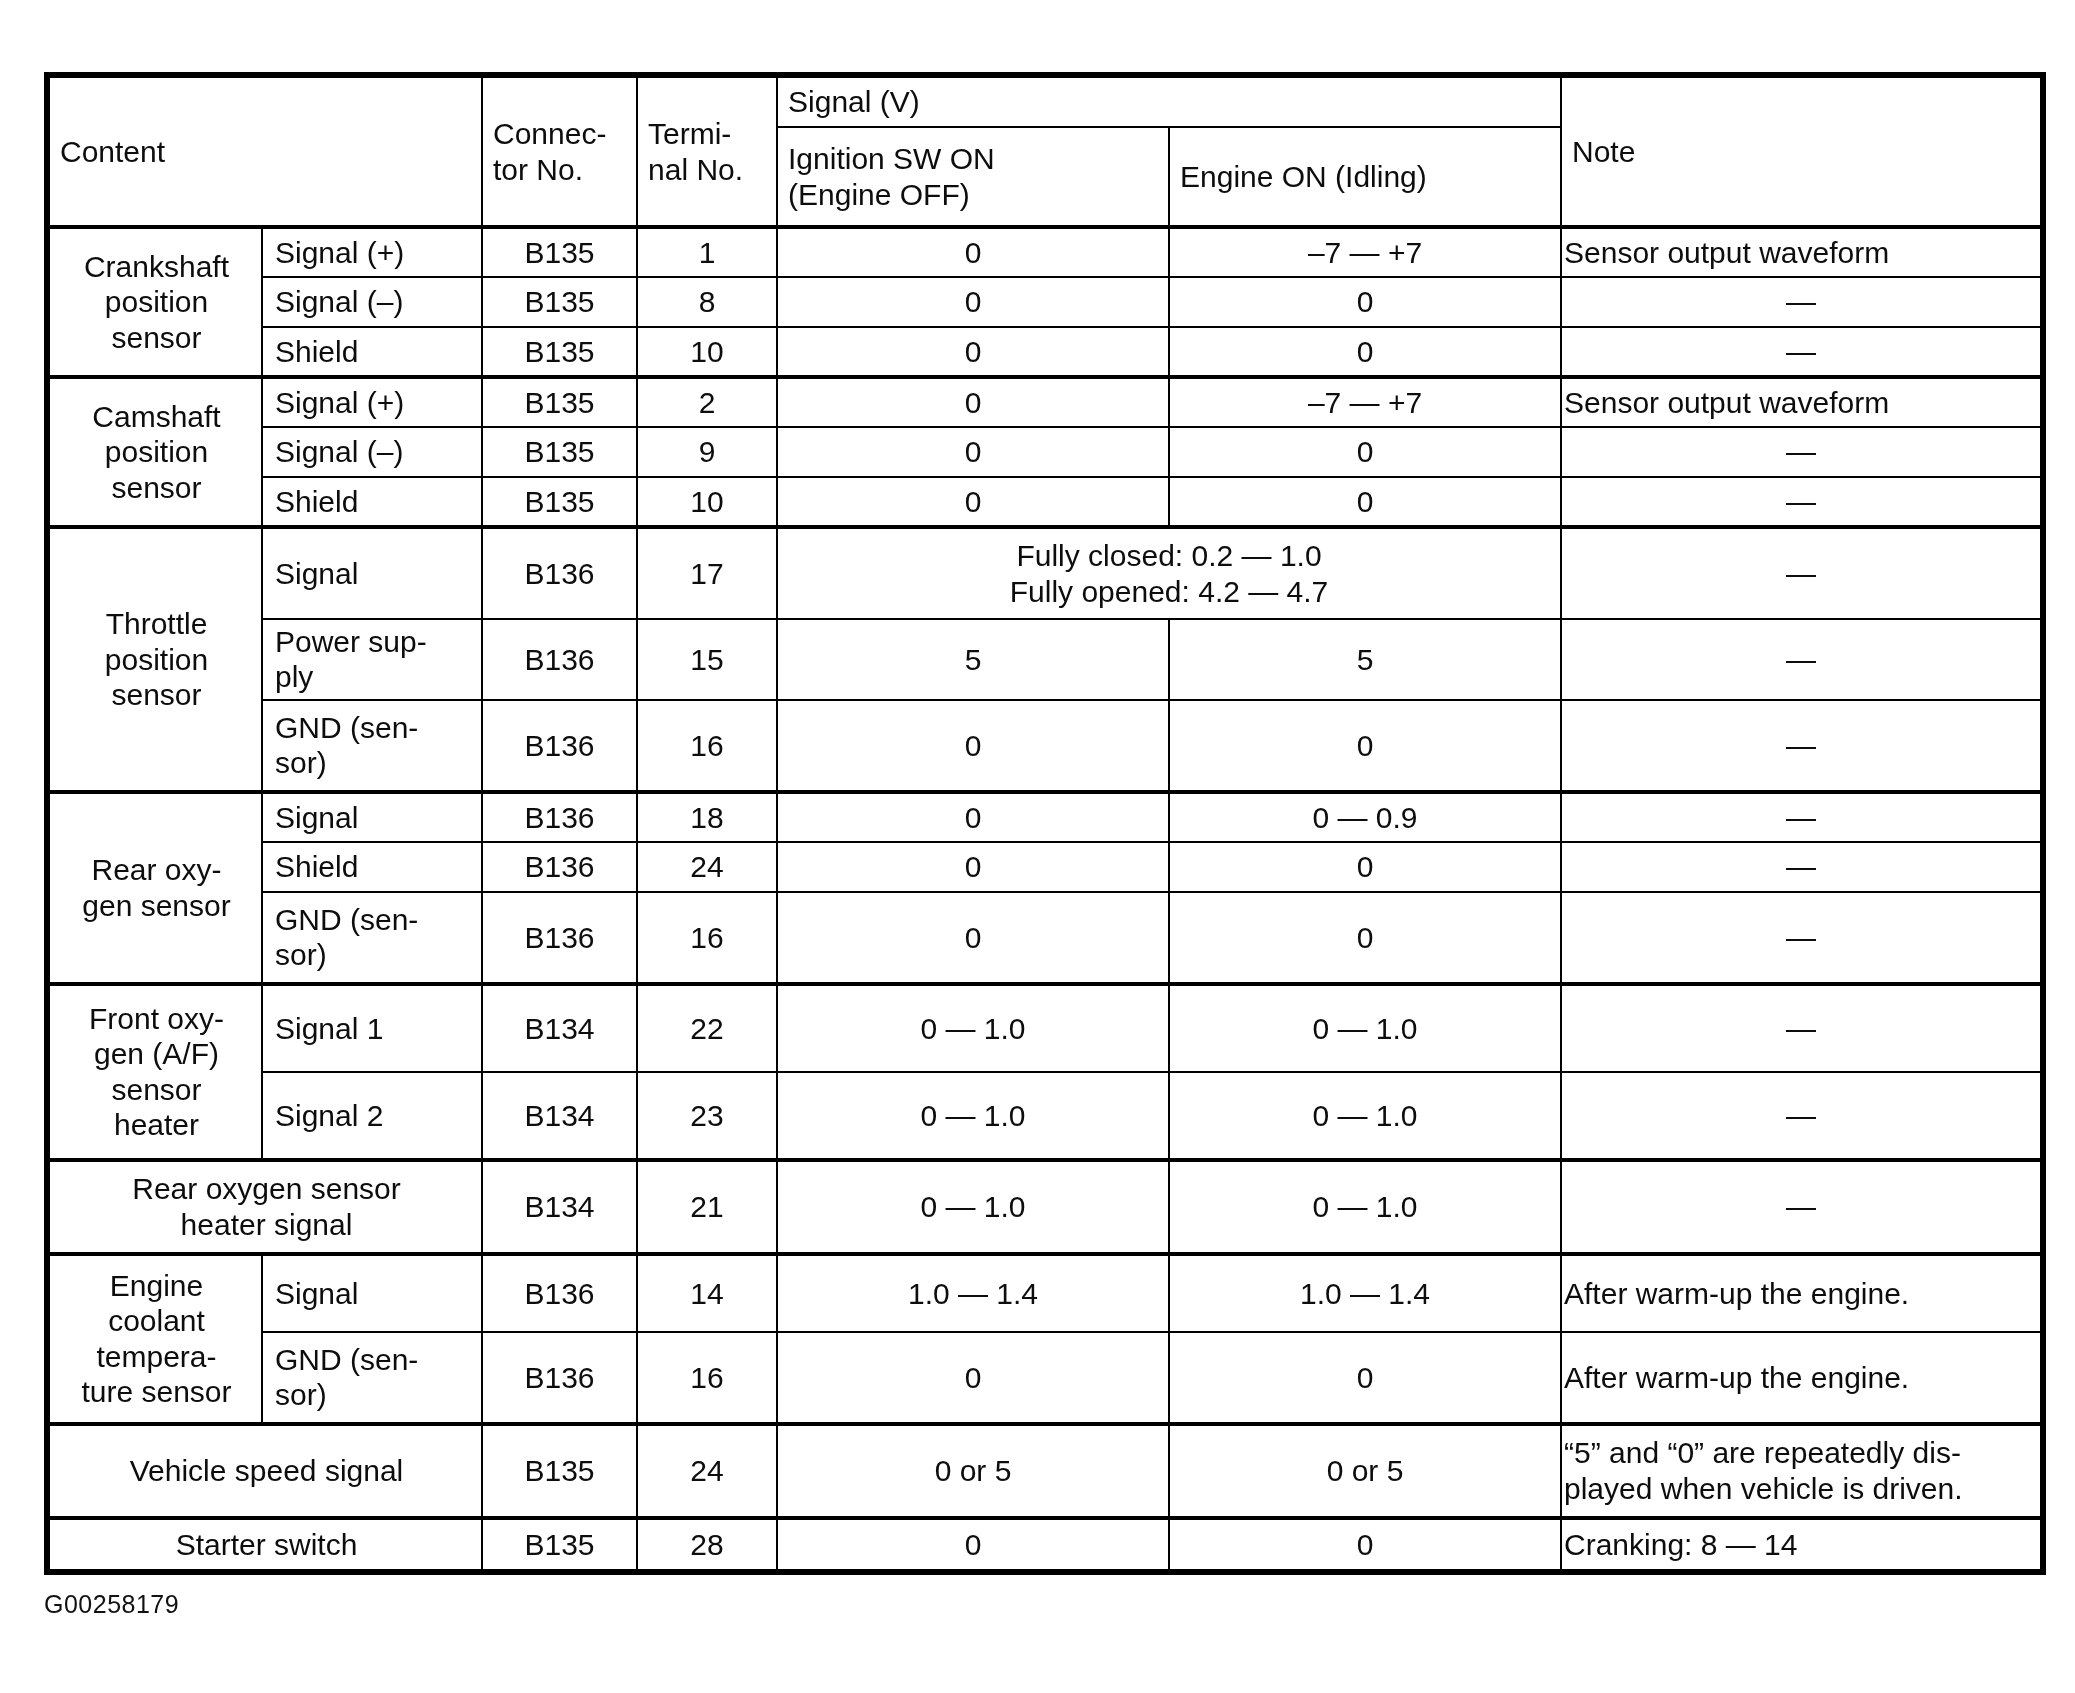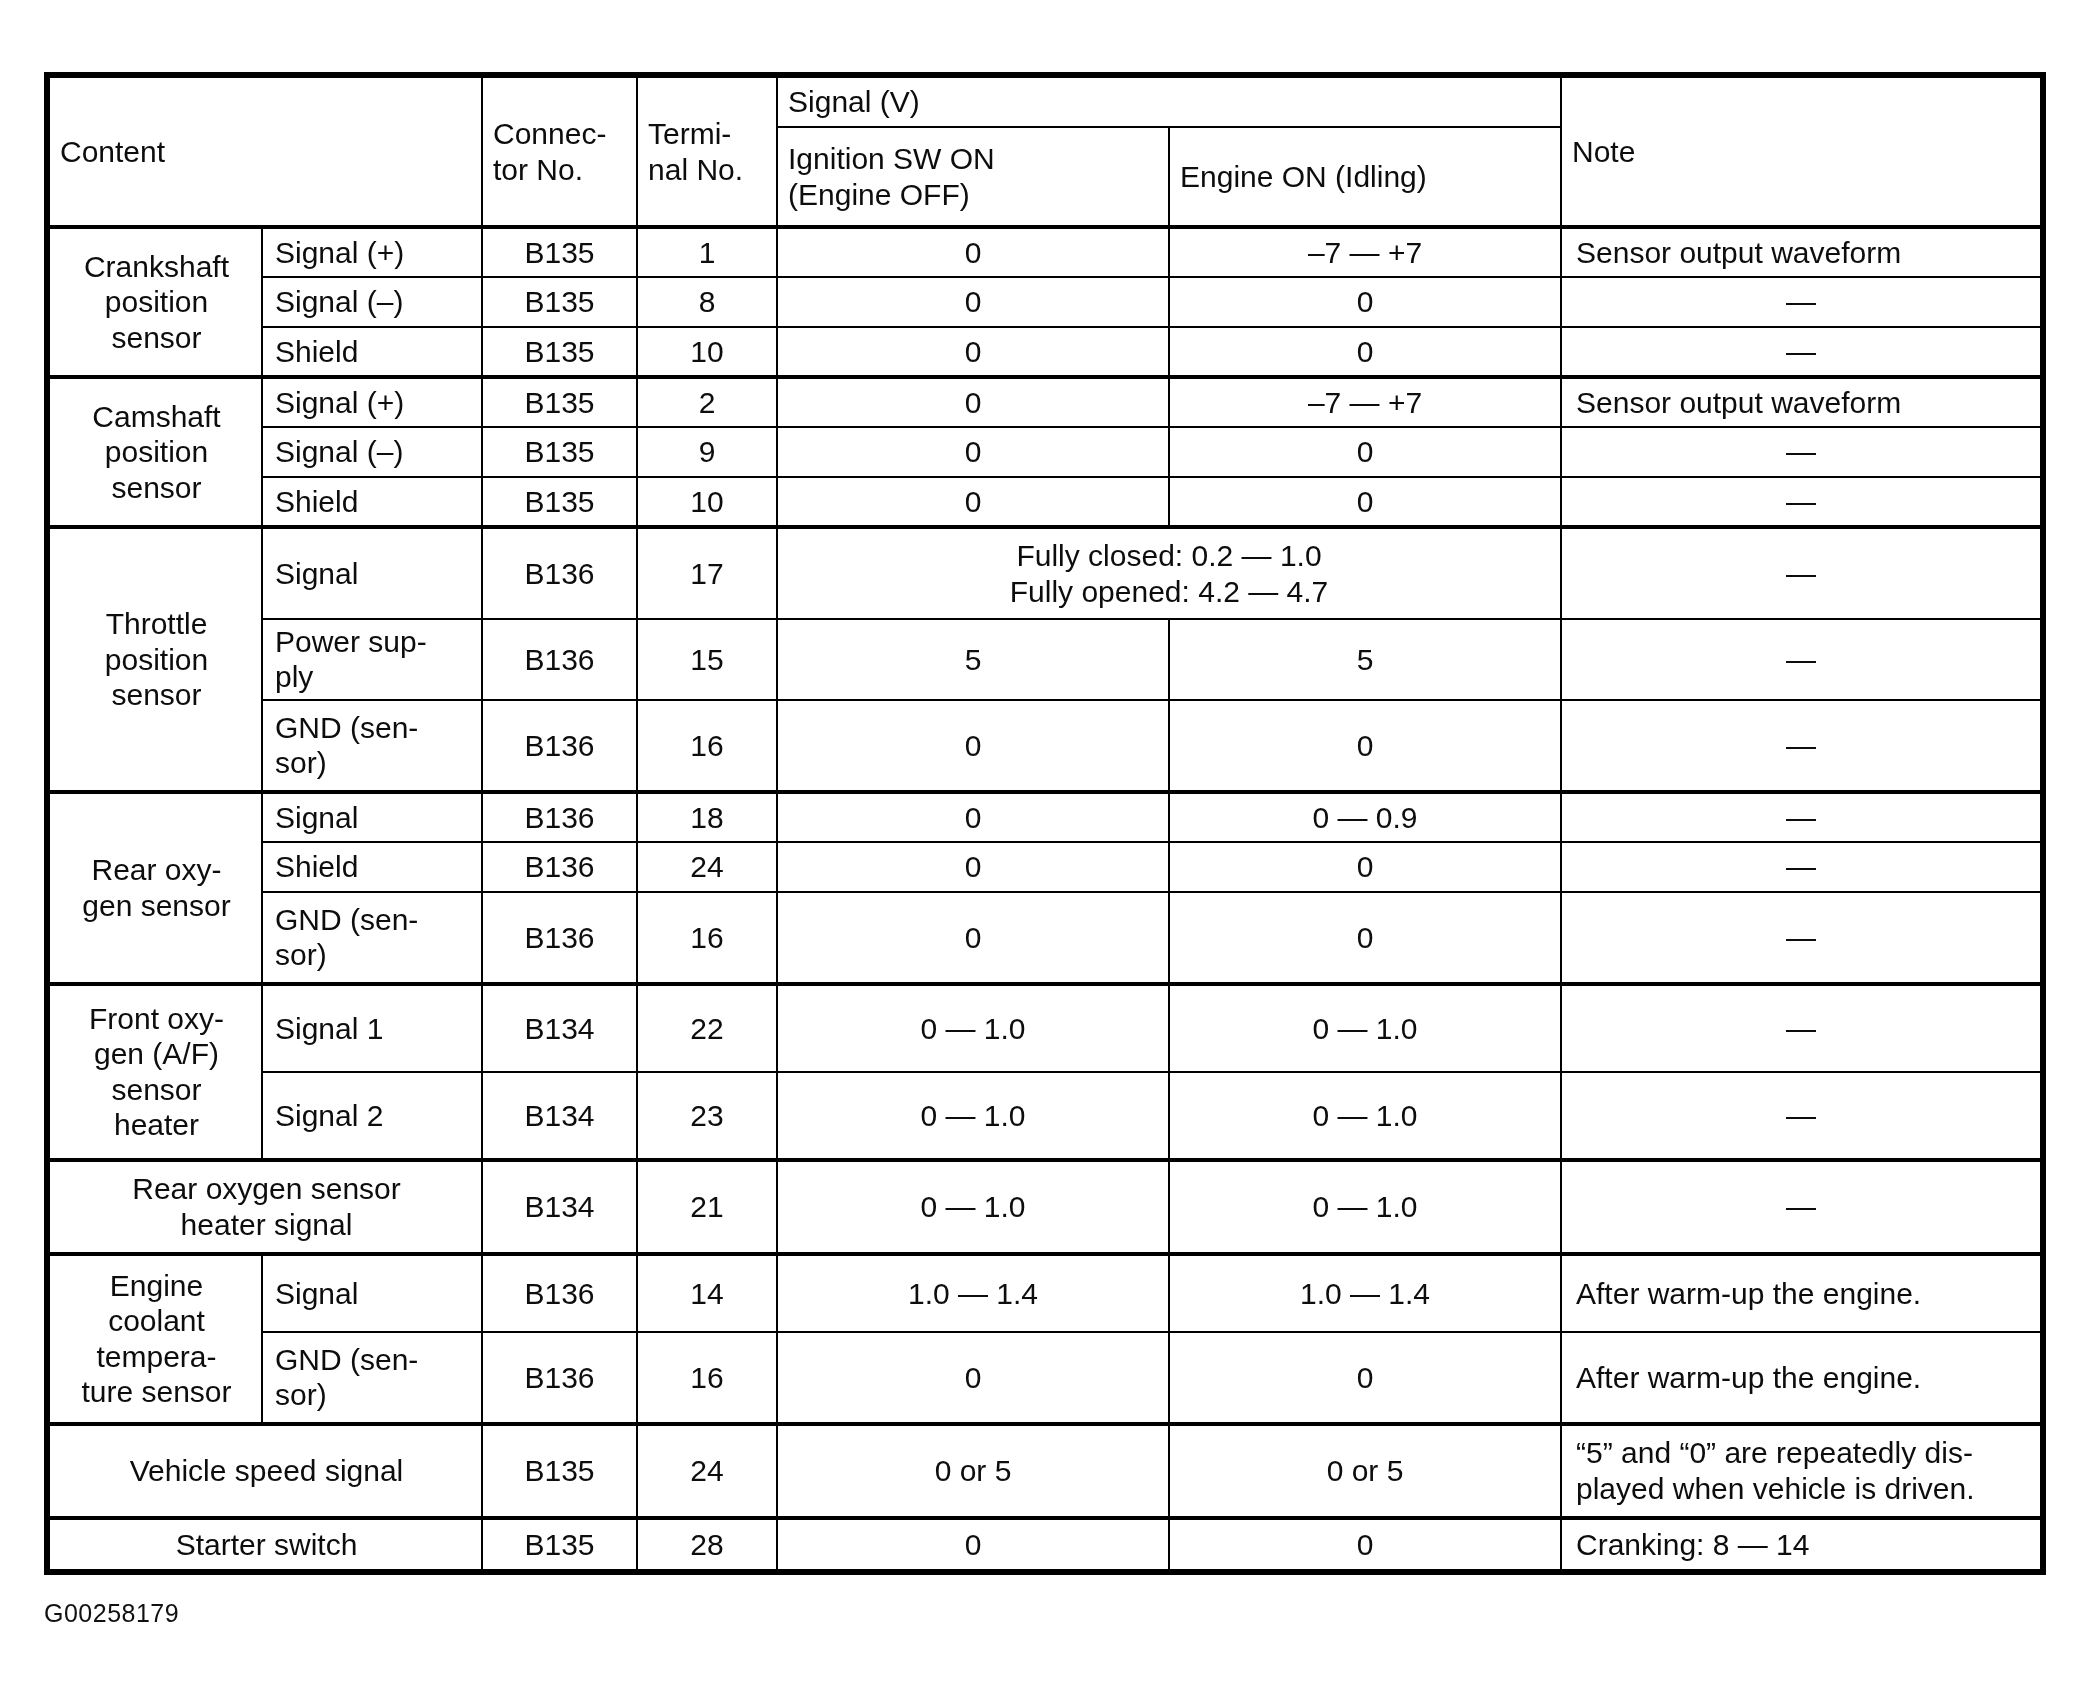--- a/index.html
+++ b/index.html
@@ -40,25 +40,25 @@
   .spec th { text-align: left; }
   td.group {
     text-align: center;
     padding-left: 12px;
   }
   td.item {
     text-align: left;
     padding-left: 12px;
   }
   td.c { text-align: center; }
-  td.nl { text-align: left; padding-left: 14px; }
+  td.nl { text-align: left; padding-left: 2px; }
   td.nc { text-align: center; }
   tr.gs td { border-top: 4px solid #000; }
   .caption {
-    margin-top: 24px;
+    margin-top: 15px;
     font-size: 25px;
     color: #111;
     letter-spacing: 0.5px;
   }
 </style>
 </head>
 <body>
 
 <div class="page">
   <table class="spec">

